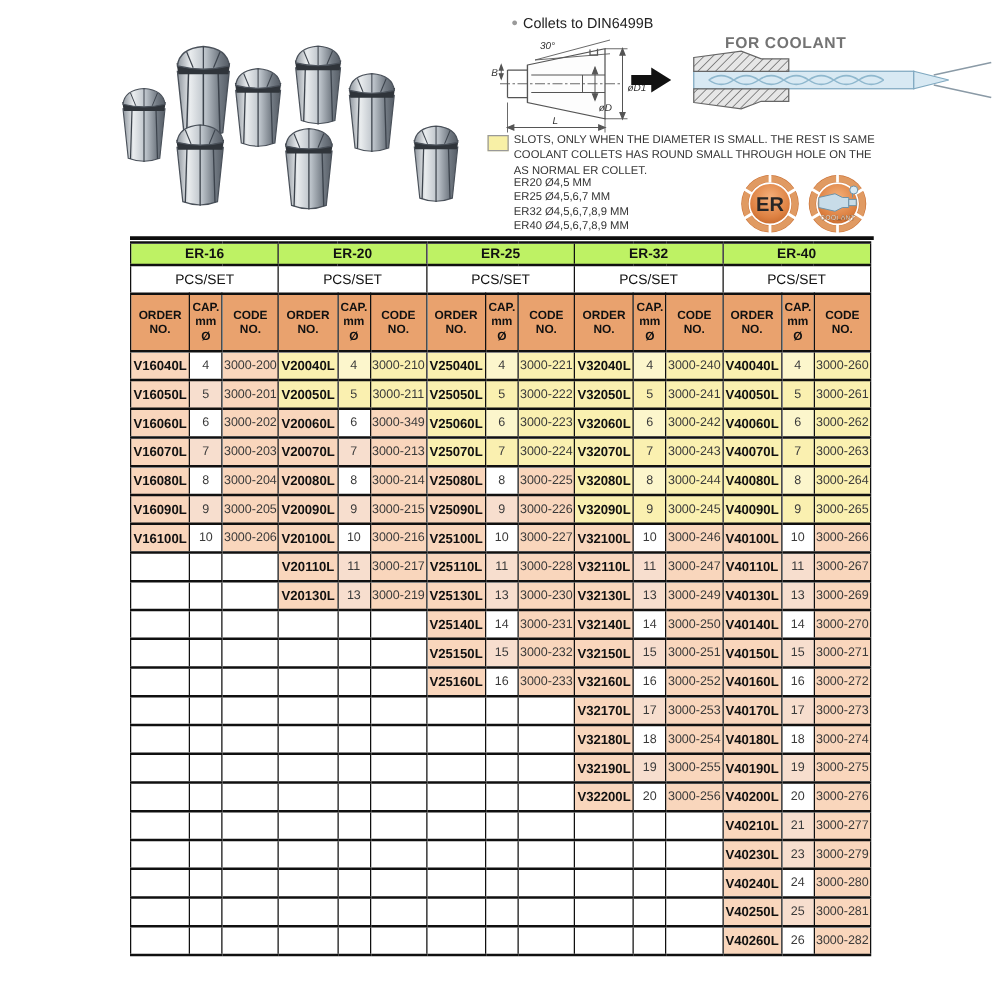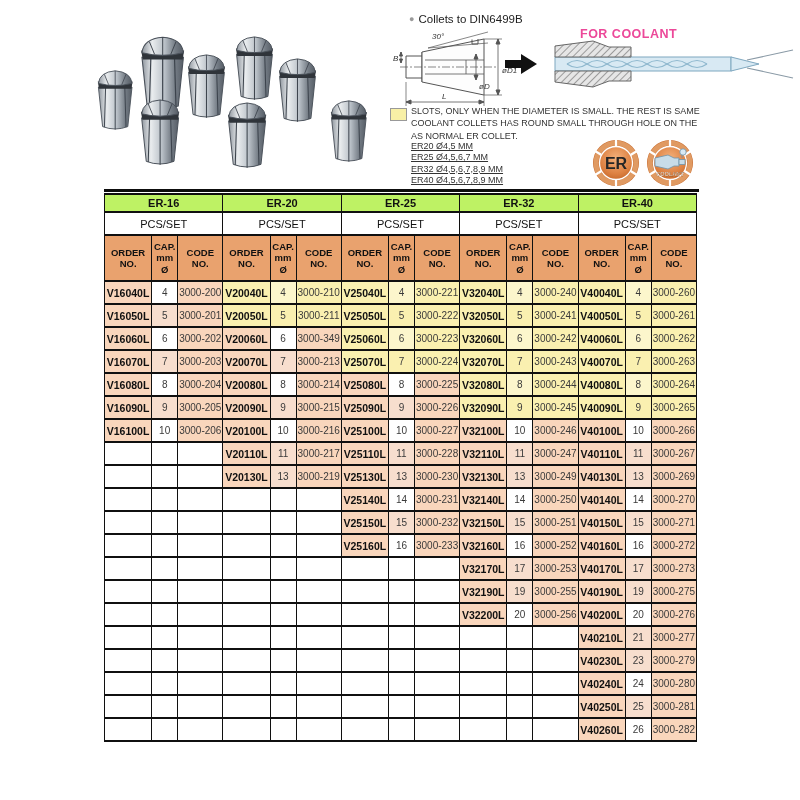--- a/index.html
+++ b/index.html
@@ -3,24 +3,24 @@
 <meta charset="utf-8">
 <style>
   html,body{margin:0;padding:0;background:#fff;}
   #page{position:relative;width:800px;height:800px;background:#fff;overflow:hidden;
         font-family:"Liberation Sans",sans-serif;color:#1a1a1a;margin-top:12px;}
   .abs{position:absolute;}
 
   
   .din-note{left:409px;top:1px;font-size:11.5px;color:#222;}
   .din-note .bullet{color:#9a9a9a;font-size:9px;margin-right:4px;vertical-align:1px;}
-  .for-coolant{left:580px;top:15px;font-size:12.5px;font-weight:bold;color:#ec4899;letter-spacing:.5px;}
+  .for-coolant{left:580px;top:15px;font-size:12.5px;font-weight:bold;color:#737373;letter-spacing:.5px;}
   .note-swatch{left:390px;top:96px;width:15px;height:11px;background:#F8F0A6;border:1px solid #999;}
   .note-lines{left:411px;top:93px;font-size:9px;line-height:12.3px;color:#333;}
-  .size-lines{left:411px;top:129px;font-size:9px;line-height:11.3px;color:#333;text-decoration:underline;}
+  .size-lines{left:411px;top:129px;font-size:9px;line-height:11.3px;color:#333;}
 
   
   #table-wrap{left:104px;top:177px;width:595px;}
   .topbar{height:3px;background:#0d0d0d;margin-bottom:1px;}
   table.catalog{border-collapse:collapse;table-layout:fixed;width:593px;}
   table.catalog th,table.catalog td{border:1px solid #101010;border-top-width:2px;border-bottom-width:2px;
       text-align:center;padding:0;overflow:hidden;white-space:nowrap;}
   th.gl,td.gl{border-left-width:3px;} th.gr,td.gr{border-right-width:3px;}
   tr.r-group th{background:#bef264;height:16px;font-size:11px;font-weight:bold;color:#111;}
   tr.r-pcs th{background:#fff;height:21px;font-size:11px;font-weight:normal;color:#111;}
@@ -453,20 +453,37 @@
           <tr>
             <td class="gl w-bg"></td>
             <td class="w-bg"></td>
             <td class="gr w-bg"></td>
             <td class="gl w-bg"></td>
             <td class="w-bg"></td>
             <td class="gr w-bg"></td>
             <td class="gl w-bg"></td>
             <td class="w-bg"></td>
             <td class="gr w-bg"></td>
+            <td class="order gl p-bg">V32180L</td>
+            <td class="cap w-bg">18</td>
+            <td class="code gr p-bg">3000-254</td>
+            <td class="order gl p-bg">V40180L</td>
+            <td class="cap w-bg">18</td>
+            <td class="code gr p-bg">3000-274</td>
+          </tr>
+          <tr>
+            <td class="gl w-bg"></td>
+            <td class="w-bg"></td>
+            <td class="gr w-bg"></td>
+            <td class="gl w-bg"></td>
+            <td class="w-bg"></td>
+            <td class="gr w-bg"></td>
+            <td class="gl w-bg"></td>
+            <td class="w-bg"></td>
+            <td class="gr w-bg"></td>
             <td class="order gl p-bg">V32190L</td>
             <td class="cap pc-bg">19</td>
             <td class="code gr p-bg">3000-255</td>
             <td class="order gl p-bg">V40190L</td>
             <td class="cap pc-bg">19</td>
             <td class="code gr p-bg">3000-275</td>
           </tr>
           <tr>
             <td class="gl w-bg"></td>
             <td class="w-bg"></td>

